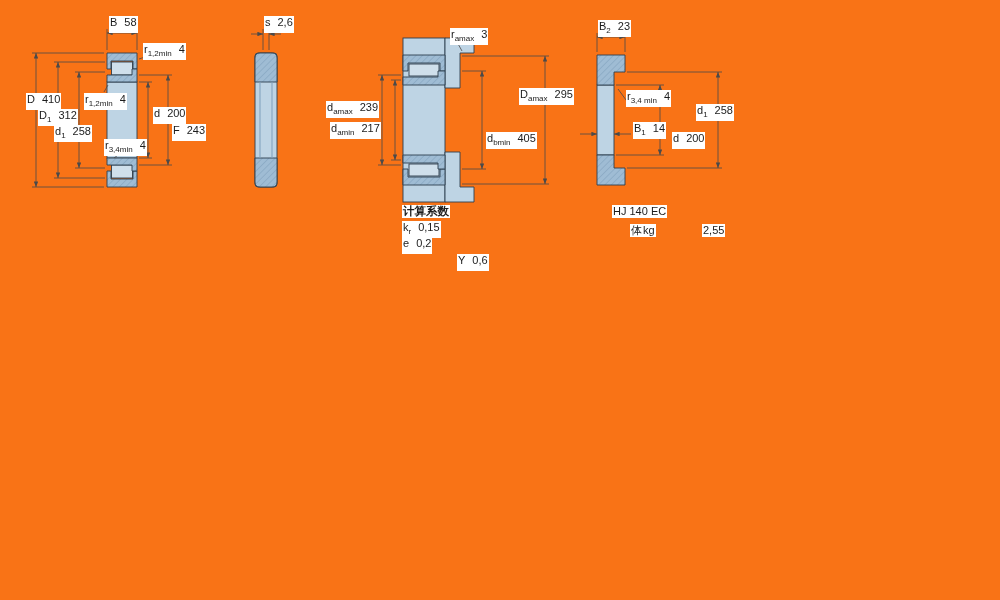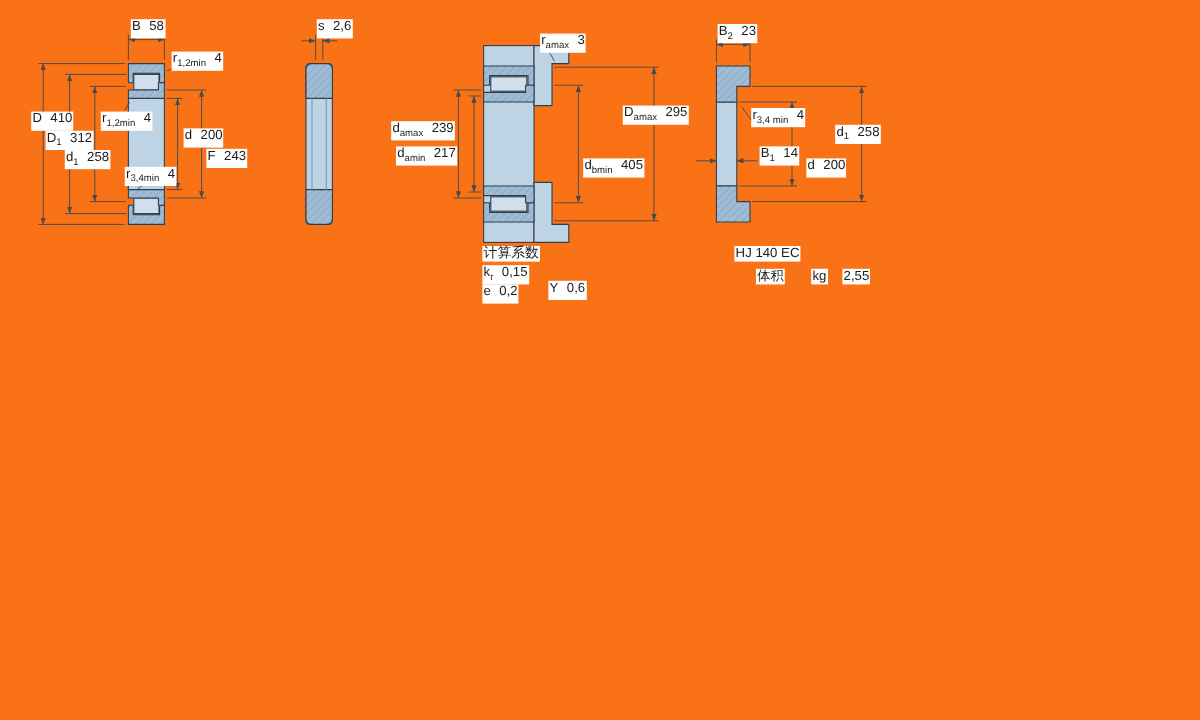--- a/index.html
+++ b/index.html
@@ -3,21 +3,21 @@
 <meta charset="utf-8">
 <style>
   html,body{margin:0;padding:0;background:#fff;}
   .page{position:relative;width:1000px;height:600px;background:#f97316;overflow:hidden;
         font-family:"Liberation Sans","DejaVu Sans",sans-serif;color:var(--text,#1c1c1c);}
   .page svg{position:absolute;left:0;top:0;}
   .lbl{position:absolute;font-size:11px;line-height:13px;white-space:nowrap;
        background:#fff;padding:0 1px;color:var(--text,#1c1c1c);}
   .lbl .sub{font-size:8px;}
   .lbl .val{margin-left:7px;}
-  .lbl.heading{font-weight:normal;font-size:11.5px;}
+  .lbl.heading{font-weight:bold;font-size:11.5px;}
   .sh-band{fill:var(--band);stroke:var(--outline);stroke-width:.9;}
   .sh-ring{fill:url(#pat-ring);stroke:var(--outline);stroke-width:.9;}
   .sh-roller{fill:var(--roller);stroke:var(--outline);stroke-width:.9;}
   .dim line{stroke:var(--dimline);stroke-width:.8;fill:none;}
   .thinline{stroke:var(--ringline);stroke-width:1;}
 </style>
 </head>
 <body>
 
 <div class="page">
@@ -142,26 +142,26 @@
 
 <div class="lbl" style="left:450px;top:28px"><span class="sym">r</span><sub class="sub">amax</sub><span class="val">3</span></div>
 <div class="lbl" style="left:326px;top:101px"><span class="sym">d</span><sub class="sub">amax</sub><span class="val">239</span></div>
 <div class="lbl" style="left:330px;top:122px"><span class="sym">d</span><sub class="sub">amin</sub><span class="val">217</span></div>
 <div class="lbl" style="left:519px;top:88px"><span class="sym">D</span><sub class="sub">amax</sub><span class="val">295</span></div>
 <div class="lbl" style="left:486px;top:132px"><span class="sym">d</span><sub class="sub">bmin</sub><span class="val">405</span></div>
 
 <div class="lbl heading" style="left:402px;top:205px">计算系数</div>
 <div class="lbl" style="left:402px;top:221px"><span class="sym">k</span><sub class="sub">r</sub><span class="val">0,15</span></div>
 <div class="lbl" style="left:402px;top:237px"><span class="sym">e</span><sub class="sub"></sub><span class="val">0,2</span></div>
-<div class="lbl" style="left:457px;top:234px"><span class="sym">Y</span><sub class="sub"></sub><span class="val">0,6</span></div>
+<div class="lbl" style="left:457px;top:254px"><span class="sym">Y</span><sub class="sub"></sub><span class="val">0,6</span></div>
 
 <div class="lbl" style="left:598px;top:20px"><span class="sym">B</span><sub class="sub">2</sub><span class="val">23</span></div>
 <div class="lbl" style="left:626px;top:90px"><span class="sym">r</span><sub class="sub">3,4 min</sub><span class="val">4</span></div>
 <div class="lbl" style="left:696px;top:104px"><span class="sym">d</span><sub class="sub">1</sub><span class="val">258</span></div>
 <div class="lbl" style="left:633px;top:122px"><span class="sym">B</span><sub class="sub">1</sub><span class="val">14</span></div>
 <div class="lbl" style="left:672px;top:132px"><span class="sym">d</span><sub class="sub"></sub><span class="val">200</span></div>
 
 <div class="lbl" style="left:612px;top:205px">HJ 140 EC</div>
 <div class="lbl" style="left:630px;top:224px">体积</div>
-<div class="lbl" style="left:676px;top:224px">kg</div>
+<div class="lbl" style="left:642px;top:224px">kg</div>
 <div class="lbl" style="left:702px;top:224px">2,55</div>
 
 </div>
 
 </body></html>

